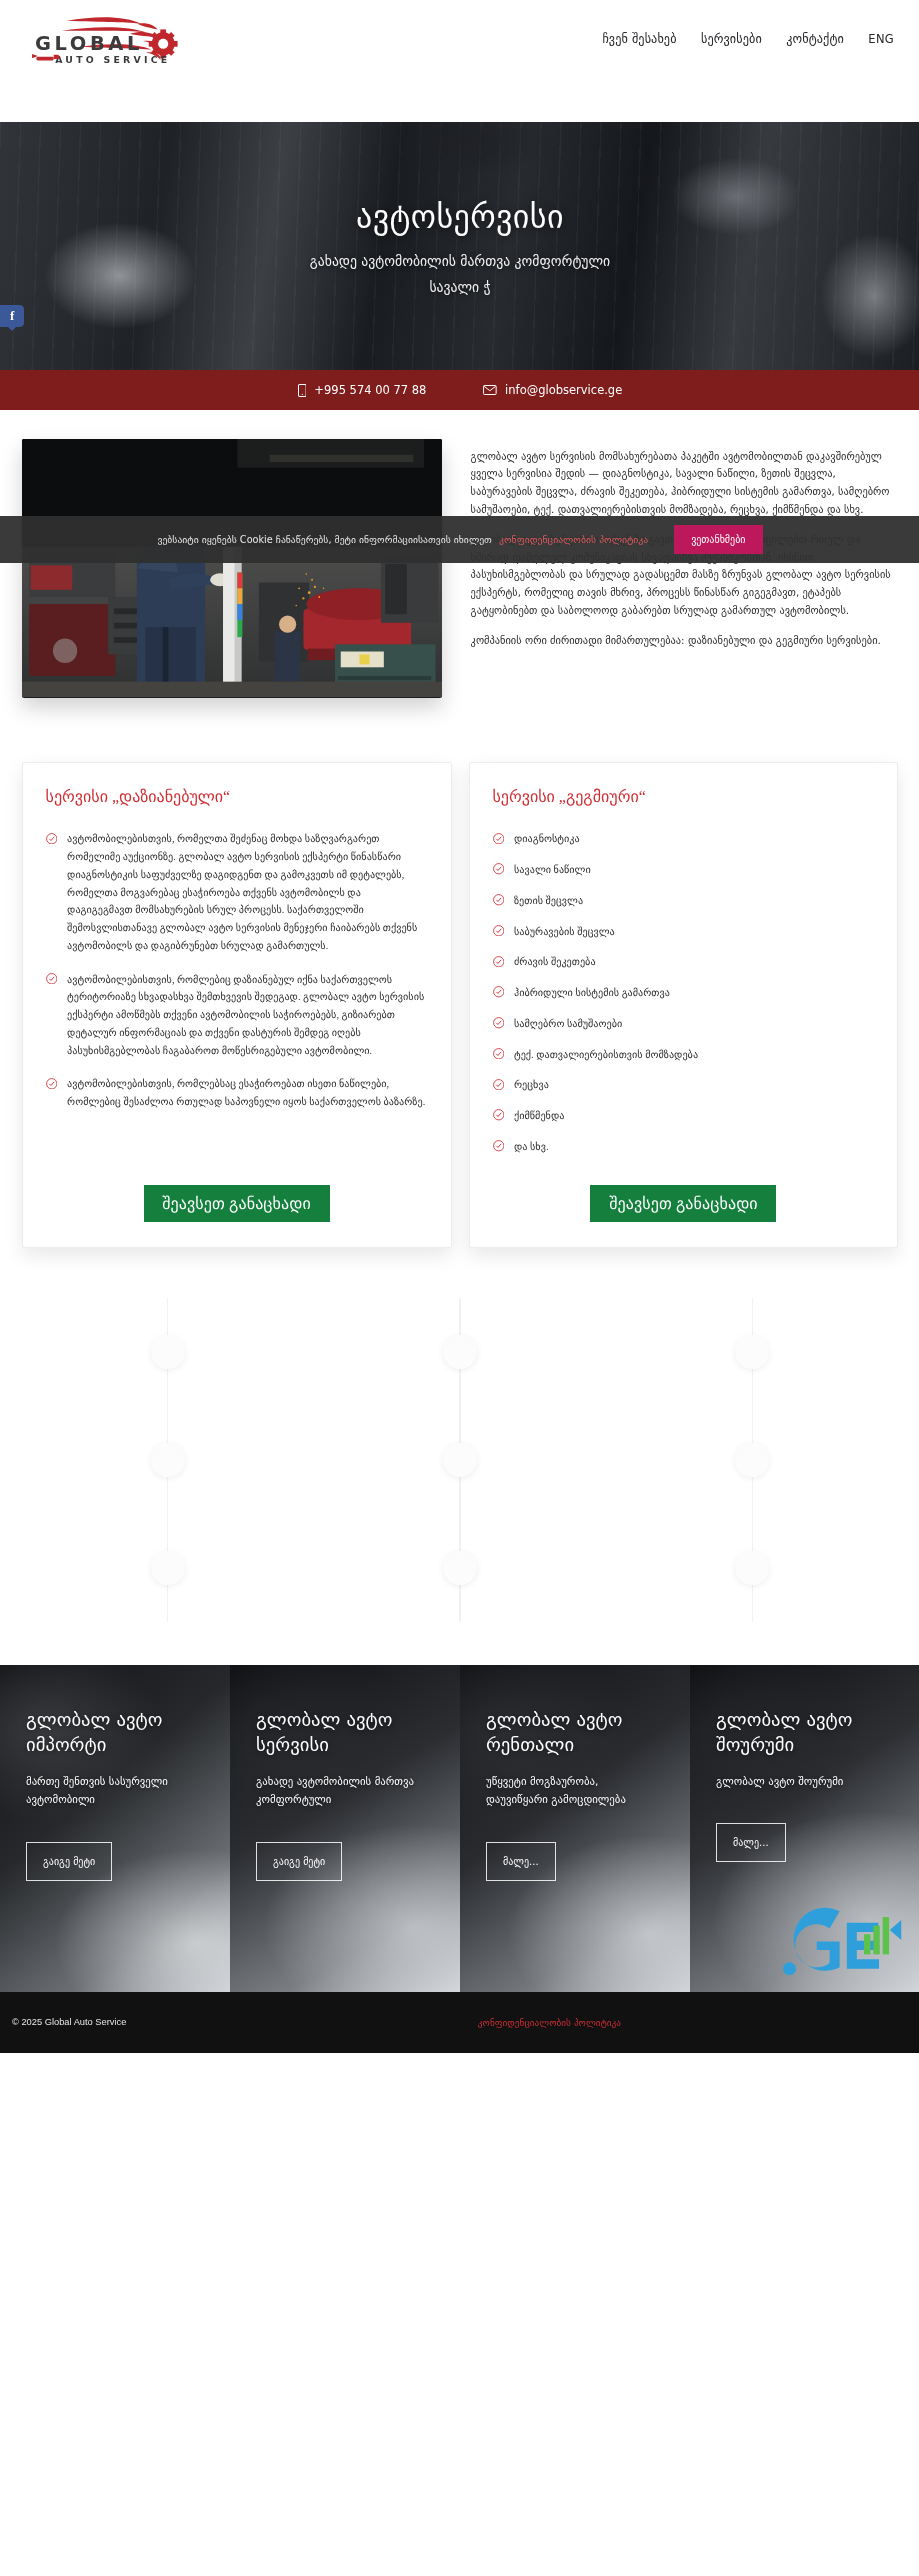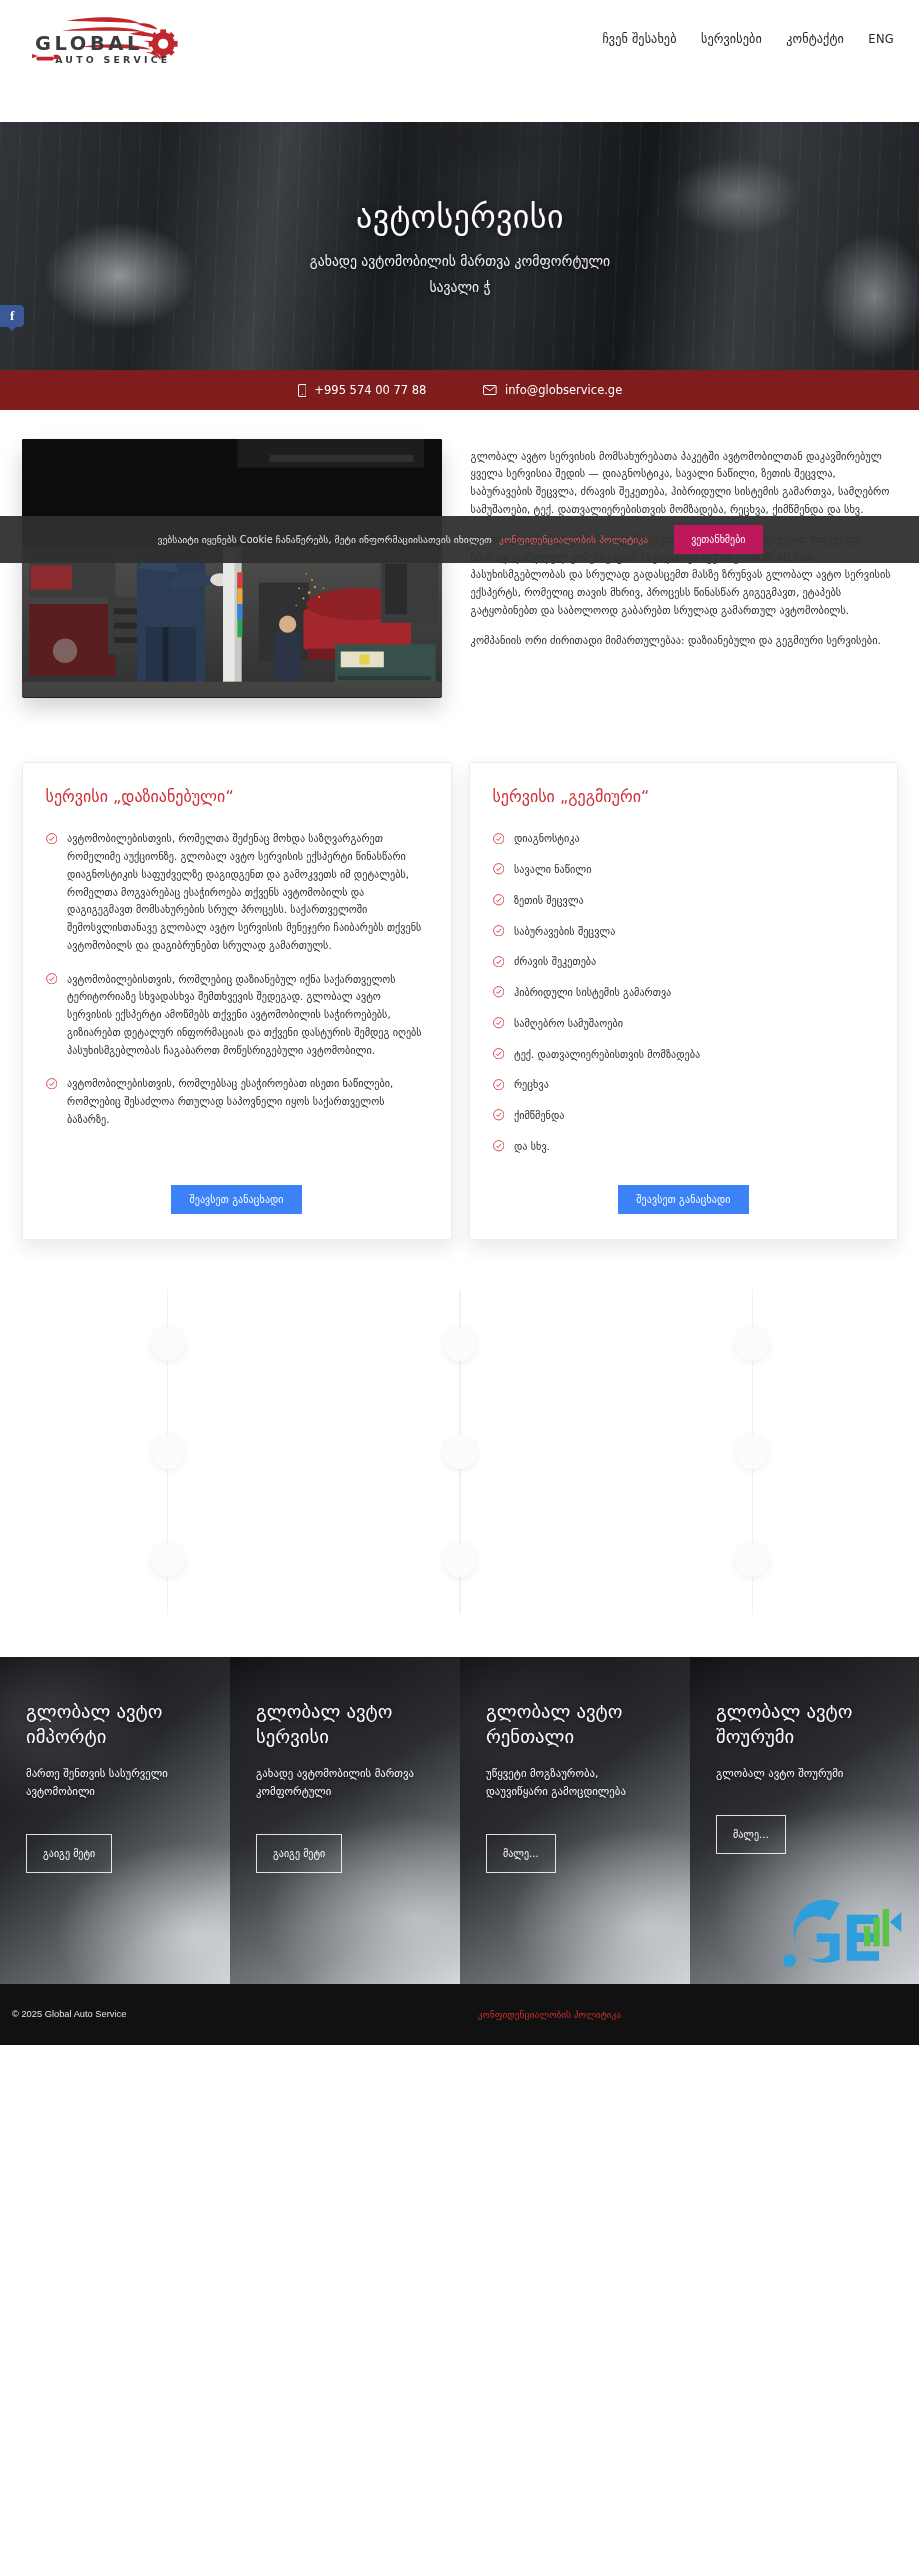--- a/index.html
+++ b/index.html
@@ -140,20 +140,21 @@
     line-height: 1.72;
     color: #2c2c2c;
     margin-bottom: 11.5px;
   }
 
   
   .cards {
     display: flex;
     gap: 17px;
     padding: 21.6px 21.6px 43px 21.6px;
+    font-family: Liberation Serif, serif;
   }
   .card {
     flex: 1;
     background: #fff;
     border: 0.7px solid #ececec;
     border-radius: 2.2px;
     box-shadow: 0 7.2px 18.7px rgba(0,0,0,.09);
     padding: 24.4px 23px 24.4px 23px;
     display: flex;
     flex-direction: column;
@@ -174,24 +175,24 @@
   .bullet .chk { flex: 0 0 11.5px; margin-top: 2.2px; }
   .bullet-text {
     font-size: 10.2px;
     line-height: 1.74;
     color: #2b2b2b;
   }
   .card--right .bullet { margin-bottom: 13px; }
   .card--right .bullet-text { font-size: 10.2px; }
   .card-cta-wrap { margin-top: auto; display:flex; justify-content:center; padding-top: 16px;}
   .btn-red {
-    background: #3b82f6;
+    background: #15803d;
     color: #fff;
     border: none;
-    font-size: 10px;
+    font-size: 16px;
     padding: 9.3px 18.7px;
     cursor: pointer;
     font-family: inherit;
     letter-spacing: 0.1px;
   }
 
   
   .skeleton-section {
     padding: 7.2px 21.6px 43px 21.6px;
     background:#fff;

